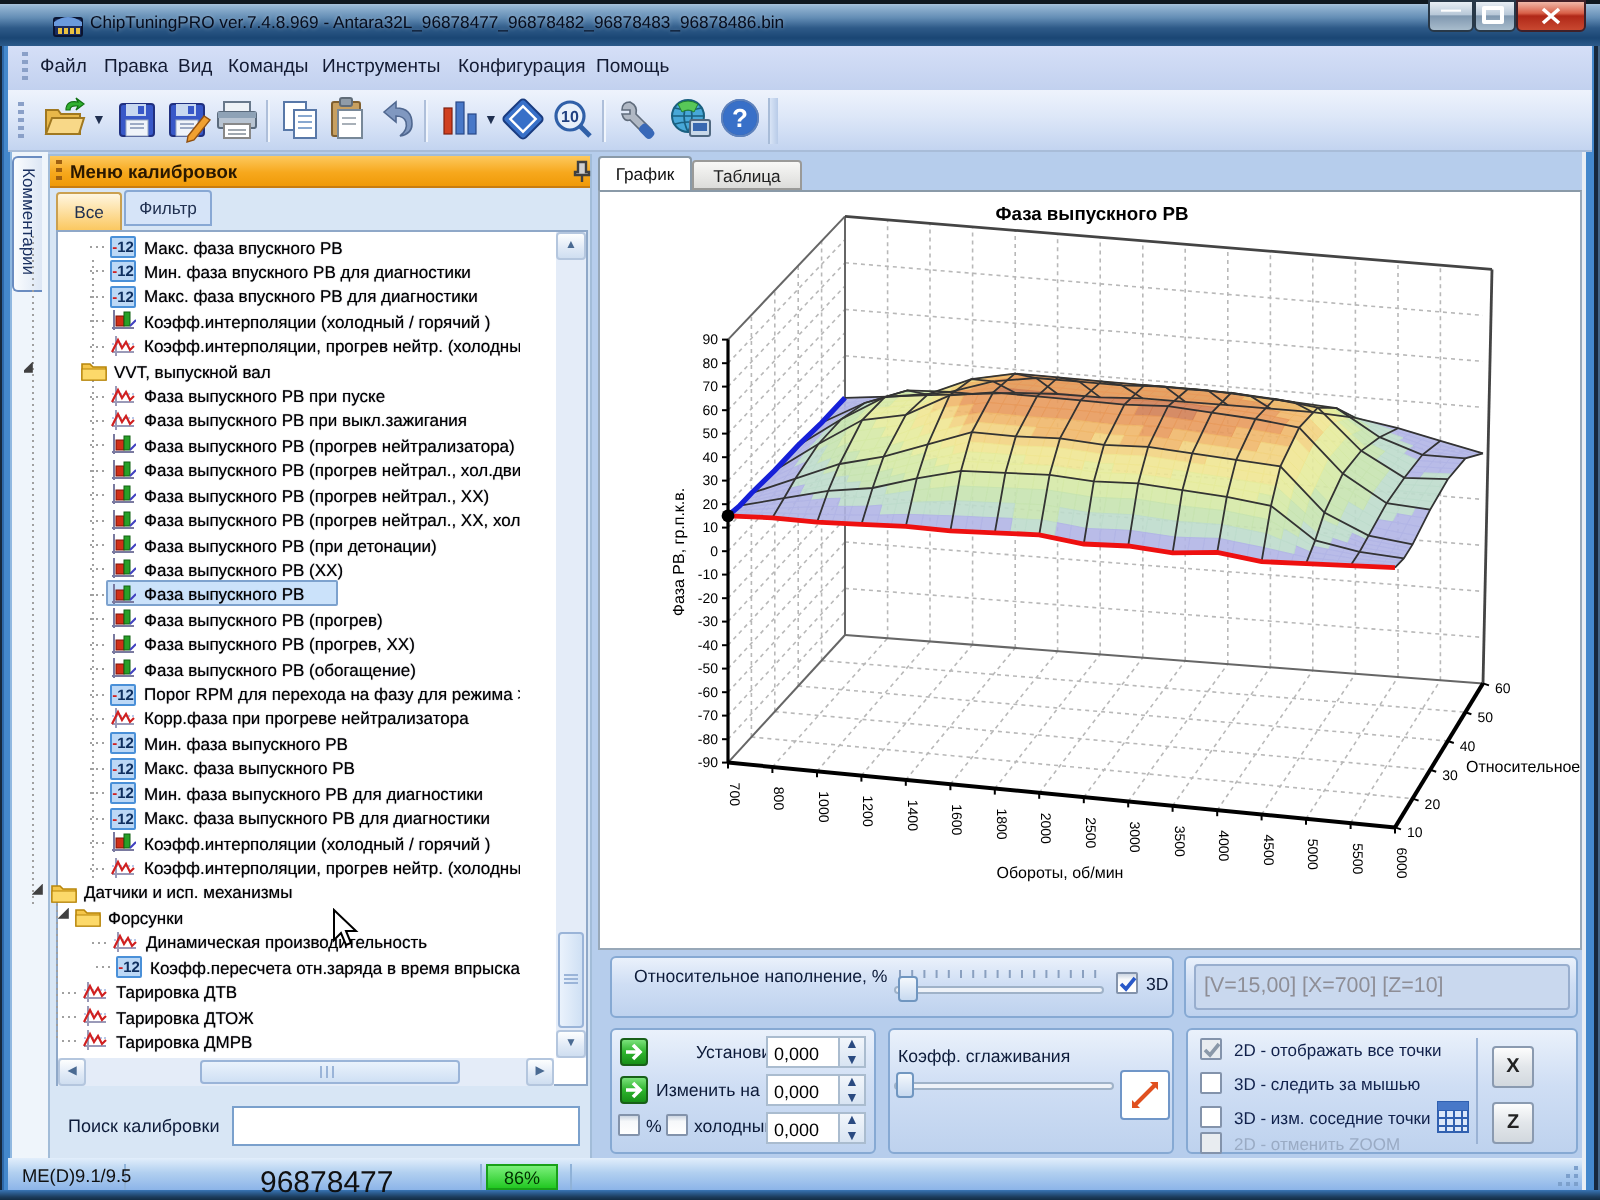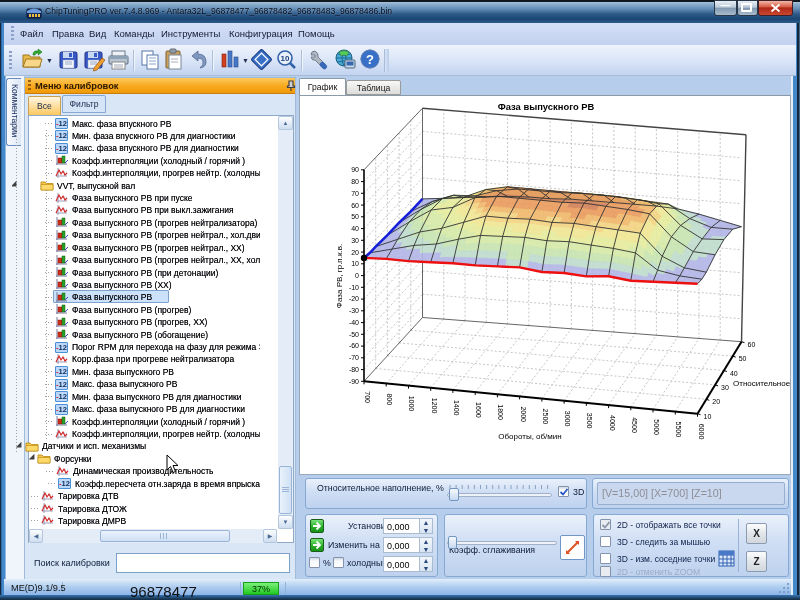--- a/index.html
+++ b/index.html
@@ -1730,21 +1730,21 @@
 <div class="lbl" style="left:328px;top:540px">Изменить на</div>
 <div class="spin" style="left:383px;top:537px">0,000</div>
 <div class="spinbtn" style="left:419px;top:538px">▲<br>▼</div>
 <div class="cb" style="left:309px;top:557px"></div>
 <div class="lbl" style="left:323px;top:558px">%</div>
 <div class="cb" style="left:333px;top:557px"></div>
 <div class="lbl" style="left:347px;top:558px">холодный.</div>
 <div class="spin" style="left:383px;top:556px">0,000</div>
 <div class="spinbtn" style="left:419px;top:557px">▲<br>▼</div>
 <div class="grp" style="left:444px;top:514px;width:143px;height:63px"></div>
-<div class="lbl" style="left:449px;top:545px">Коэфф. сглаживания</div>
+<div class="lbl" style="left:449px;top:523px">Коэфф. сглаживания</div>
 <div class="ab" style="left:447px;top:541px;width:110px;height:4px;background:#eef2f8;border:1px solid #9fb2c8;border-radius:2px"></div>
 <div class="ab" style="left:448px;top:536px;width:9px;height:13px;background:linear-gradient(#f4f8fc,#c8daf0);border:1px solid #7096c0;border-radius:2px"></div>
 <div class="ab" style="left:560px;top:535px;width:25px;height:25px;background:#fff;border:1px solid #7096c8;border-radius:2px"></div>
 <svg class="ab" style="left:563px;top:538px" width="19" height="19">
     <line x1="4" y1="15" x2="15" y2="4" stroke="#e05020" stroke-width="2"></line>
     <path d="M12 3 L16 3 L16 7 Z" fill="#e05020"></path>
     <path d="M3 12 L3 16 L7 16 Z" fill="#e05020"></path>
   </svg>
 <div class="grp" style="left:593px;top:514px;width:196px;height:63px"></div>
 <div class="cb" style="left:600px;top:519px;background:#e8ecf0"></div>
@@ -1766,21 +1766,21 @@
 <div class="ab" style="left:738px;top:519px;width:1px;height:53px;background:#9ab2d4"></div>
 <div class="xzbtn" style="left:746px;top:523px">X</div>
 <div class="xzbtn" style="left:746px;top:551px">Z</div>
 
 <div class="ab" style="left:4px;top:579px;width:787px;height:16px;background:linear-gradient(#e2eefb,#b2d0f0 45%,#8cb4e8)"></div>
 <div class="ab" style="left:62px;top:582px;width:1px;height:13px;background:#8fb2d8"></div>
 <div class="ab" style="left:240px;top:582px;width:1px;height:13px;background:#8fb2d8"></div>
 <div class="ab" style="left:285px;top:582px;width:1px;height:13px;background:#8fb2d8"></div>
 <div class="ab" style="left:11px;top:583px;font-size:9.2px;color:#101010">ME(D)9.1/9.5</div>
 <div class="ab" style="left:130px;top:583px;font-size:15px;color:#101010">96878477</div>
-<div class="ab" style="left:243px;top:582px;width:36px;height:13px;background:linear-gradient(#7bf07b,#22c822);border:1px solid #18a018;font-size:9px;color:#003000;text-align:center;line-height:12px">37%</div>
+<div class="ab" style="left:243px;top:582px;width:36px;height:13px;background:linear-gradient(#7bf07b,#22c822);border:1px solid #18a018;font-size:9px;color:#003000;text-align:center;line-height:12px">86%</div>
 <svg class="ab" style="left:779px;top:583px" width="12" height="11">
 <g fill="#7ca0cc">
       <rect x="8" y="0" width="2" height="2"></rect>
       <rect x="8" y="4" width="2" height="2"></rect>
       <rect x="8" y="8" width="2" height="2"></rect>
       <rect x="4" y="4" width="2" height="2"></rect>
       <rect x="4" y="8" width="2" height="2"></rect>
       <rect x="0" y="8" width="2" height="2"></rect>
     </g>
   </svg>

